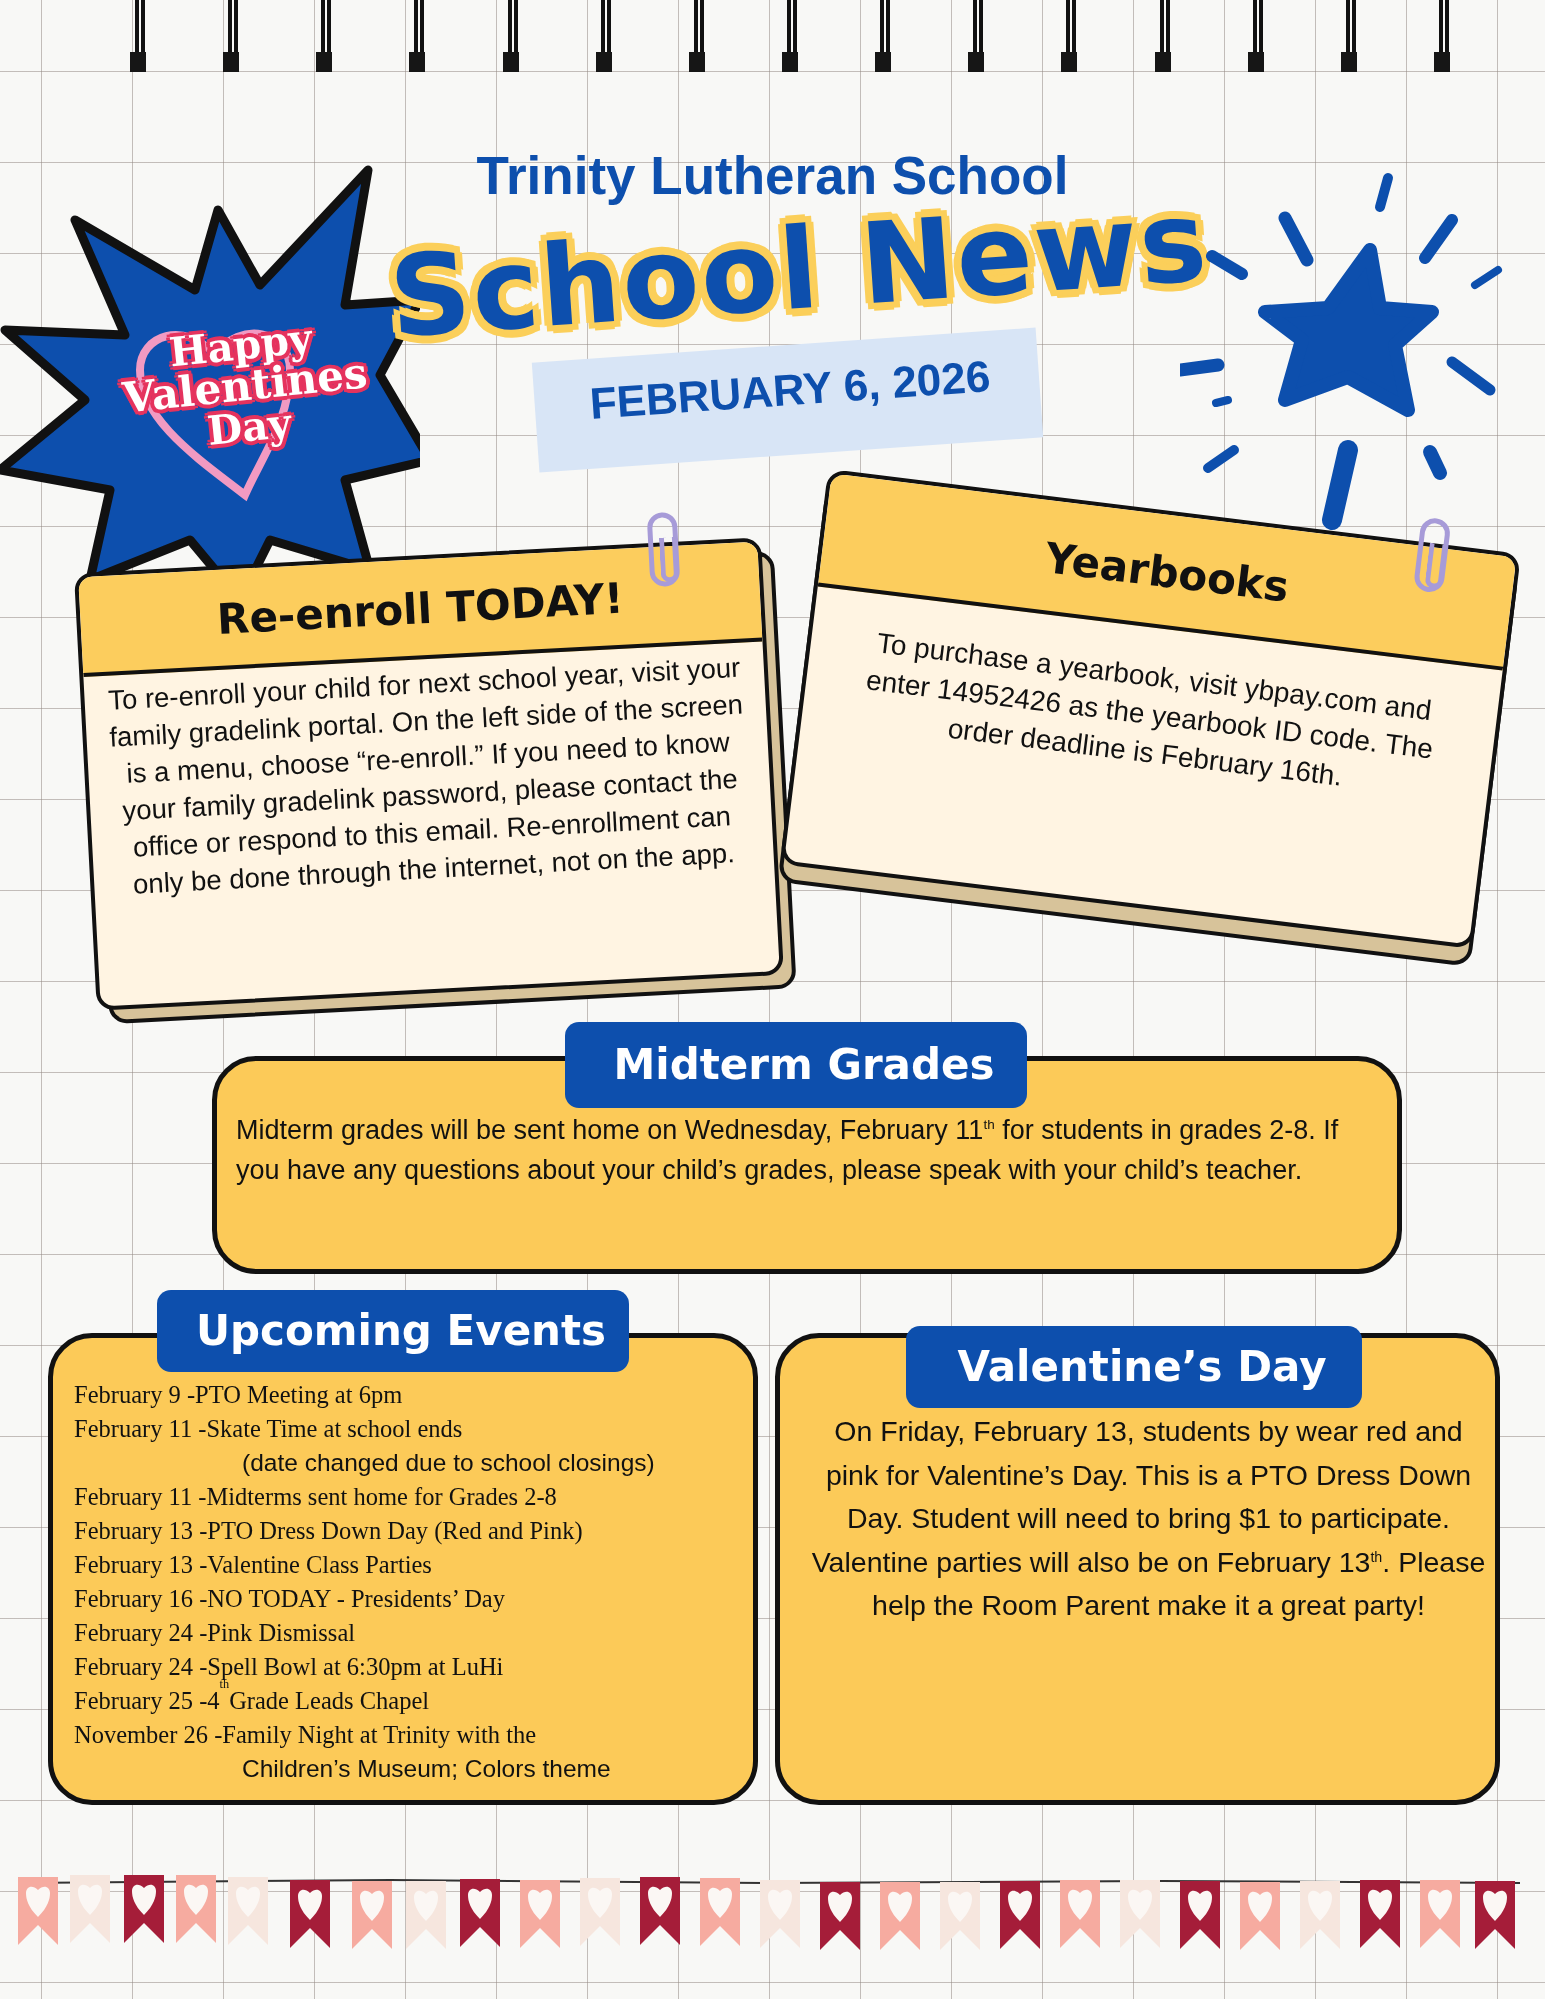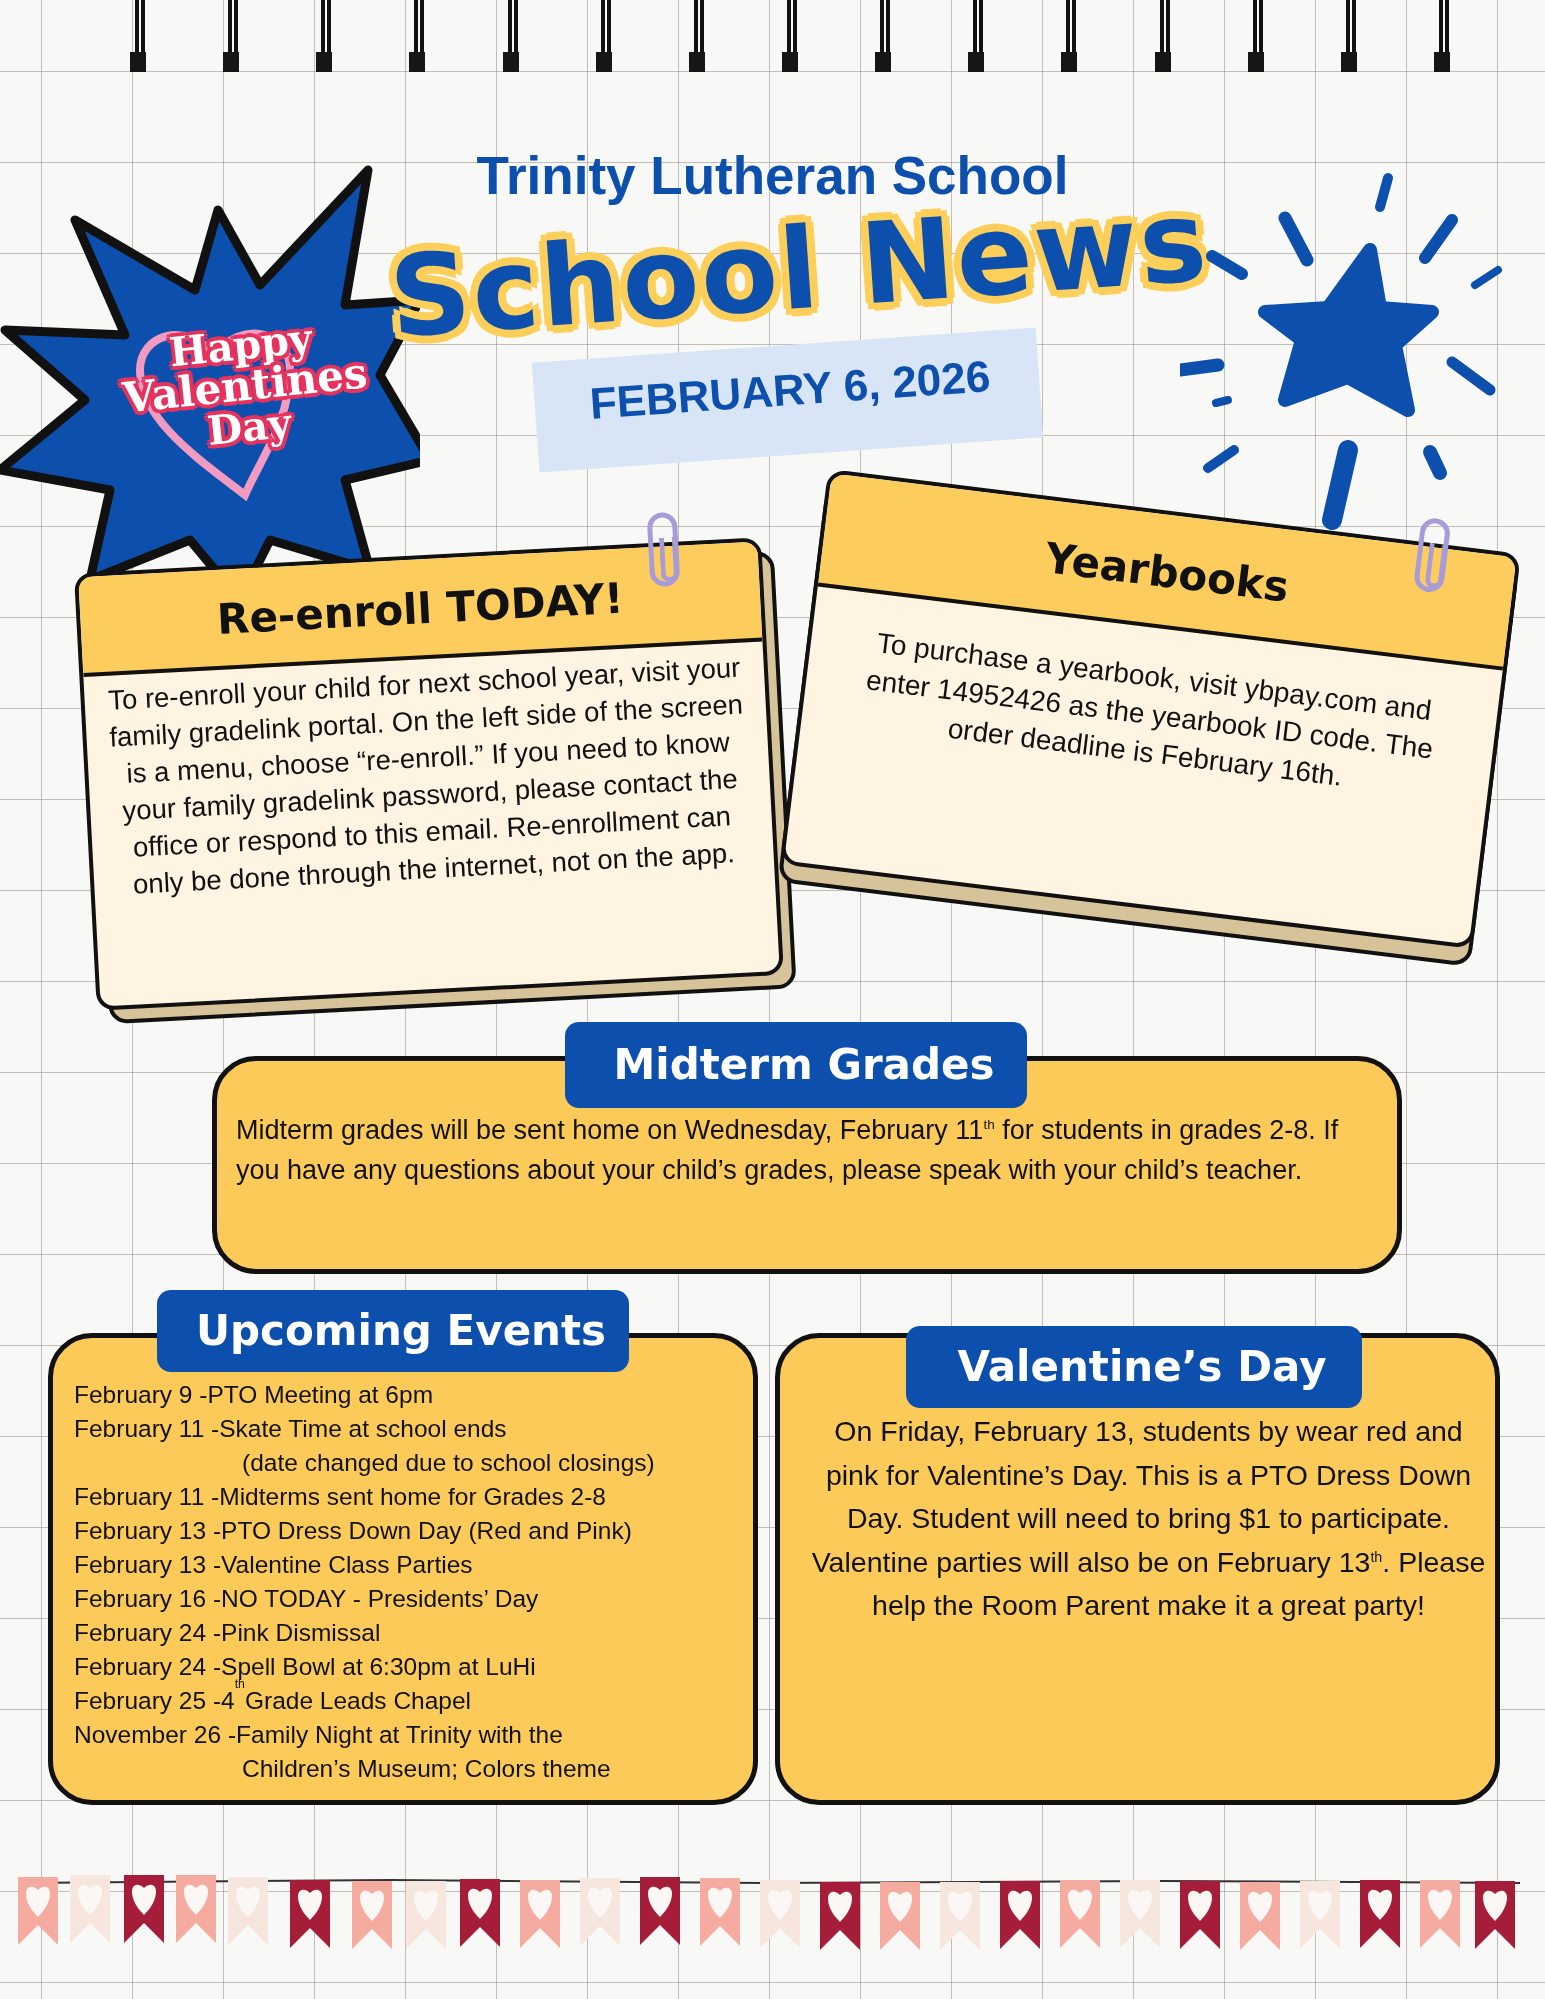--- a/index.html
+++ b/index.html
@@ -70,21 +70,21 @@
   .box { background: #fcca58; border: 5px solid #111; border-radius: 44px; box-sizing: border-box; }
   .pill { background: #0d4fad; color: #fff; font-family: "DejaVu Sans", sans-serif; font-weight: bold; text-align: center; border-radius: 14px; box-sizing: border-box; padding-left: 16px; }
 
   .midterm-box { top: 1056px; left: 212px; width: 1190px; height: 218px; }
   .midterm-pill { top: 1022px; left: 565px; width: 462px; height: 86px; line-height: 86px; font-size: 42px; }
   .midterm-text { top: 1110px; left: 236px; width: 1140px; font-size: 27px; line-height: 40px; color: #111; }
 
   .events-box { top: 1333px; left: 48px; width: 710px; height: 472px; }
   .events-pill { top: 1290px; left: 157px; width: 472px; height: 82px; line-height: 82px; font-size: 42px; }
   .events-list { top: 1378px; left: 74px; width: 660px; font-size: 24.5px; line-height: 34px; }
-  .ev { display: flex; white-space: nowrap; }
+  .ev { display: flex; white-space: nowrap; font-family: Liberation Serif, serif; }
   .ev-date { display: inline-block; }
   .ev-text { display: inline-block; }
   .ev-cont { padding-left: 168px; white-space: nowrap; }
 
   .valday-box { top: 1333px; left: 775px; width: 725px; height: 472px; }
   .valday-pill { top: 1290px; left: 906px; width: 456px; height: 82px; line-height: 82px; font-size: 42px; margin-top: 36px; }
   .valday-text { top: 1410px; left: 800px; width: 675px; text-align: center; font-size: 28.5px; line-height: 43.5px; margin-left: 11px; }
 
   sup { font-size: 0.5em; vertical-align: super; line-height: 0; }
 

